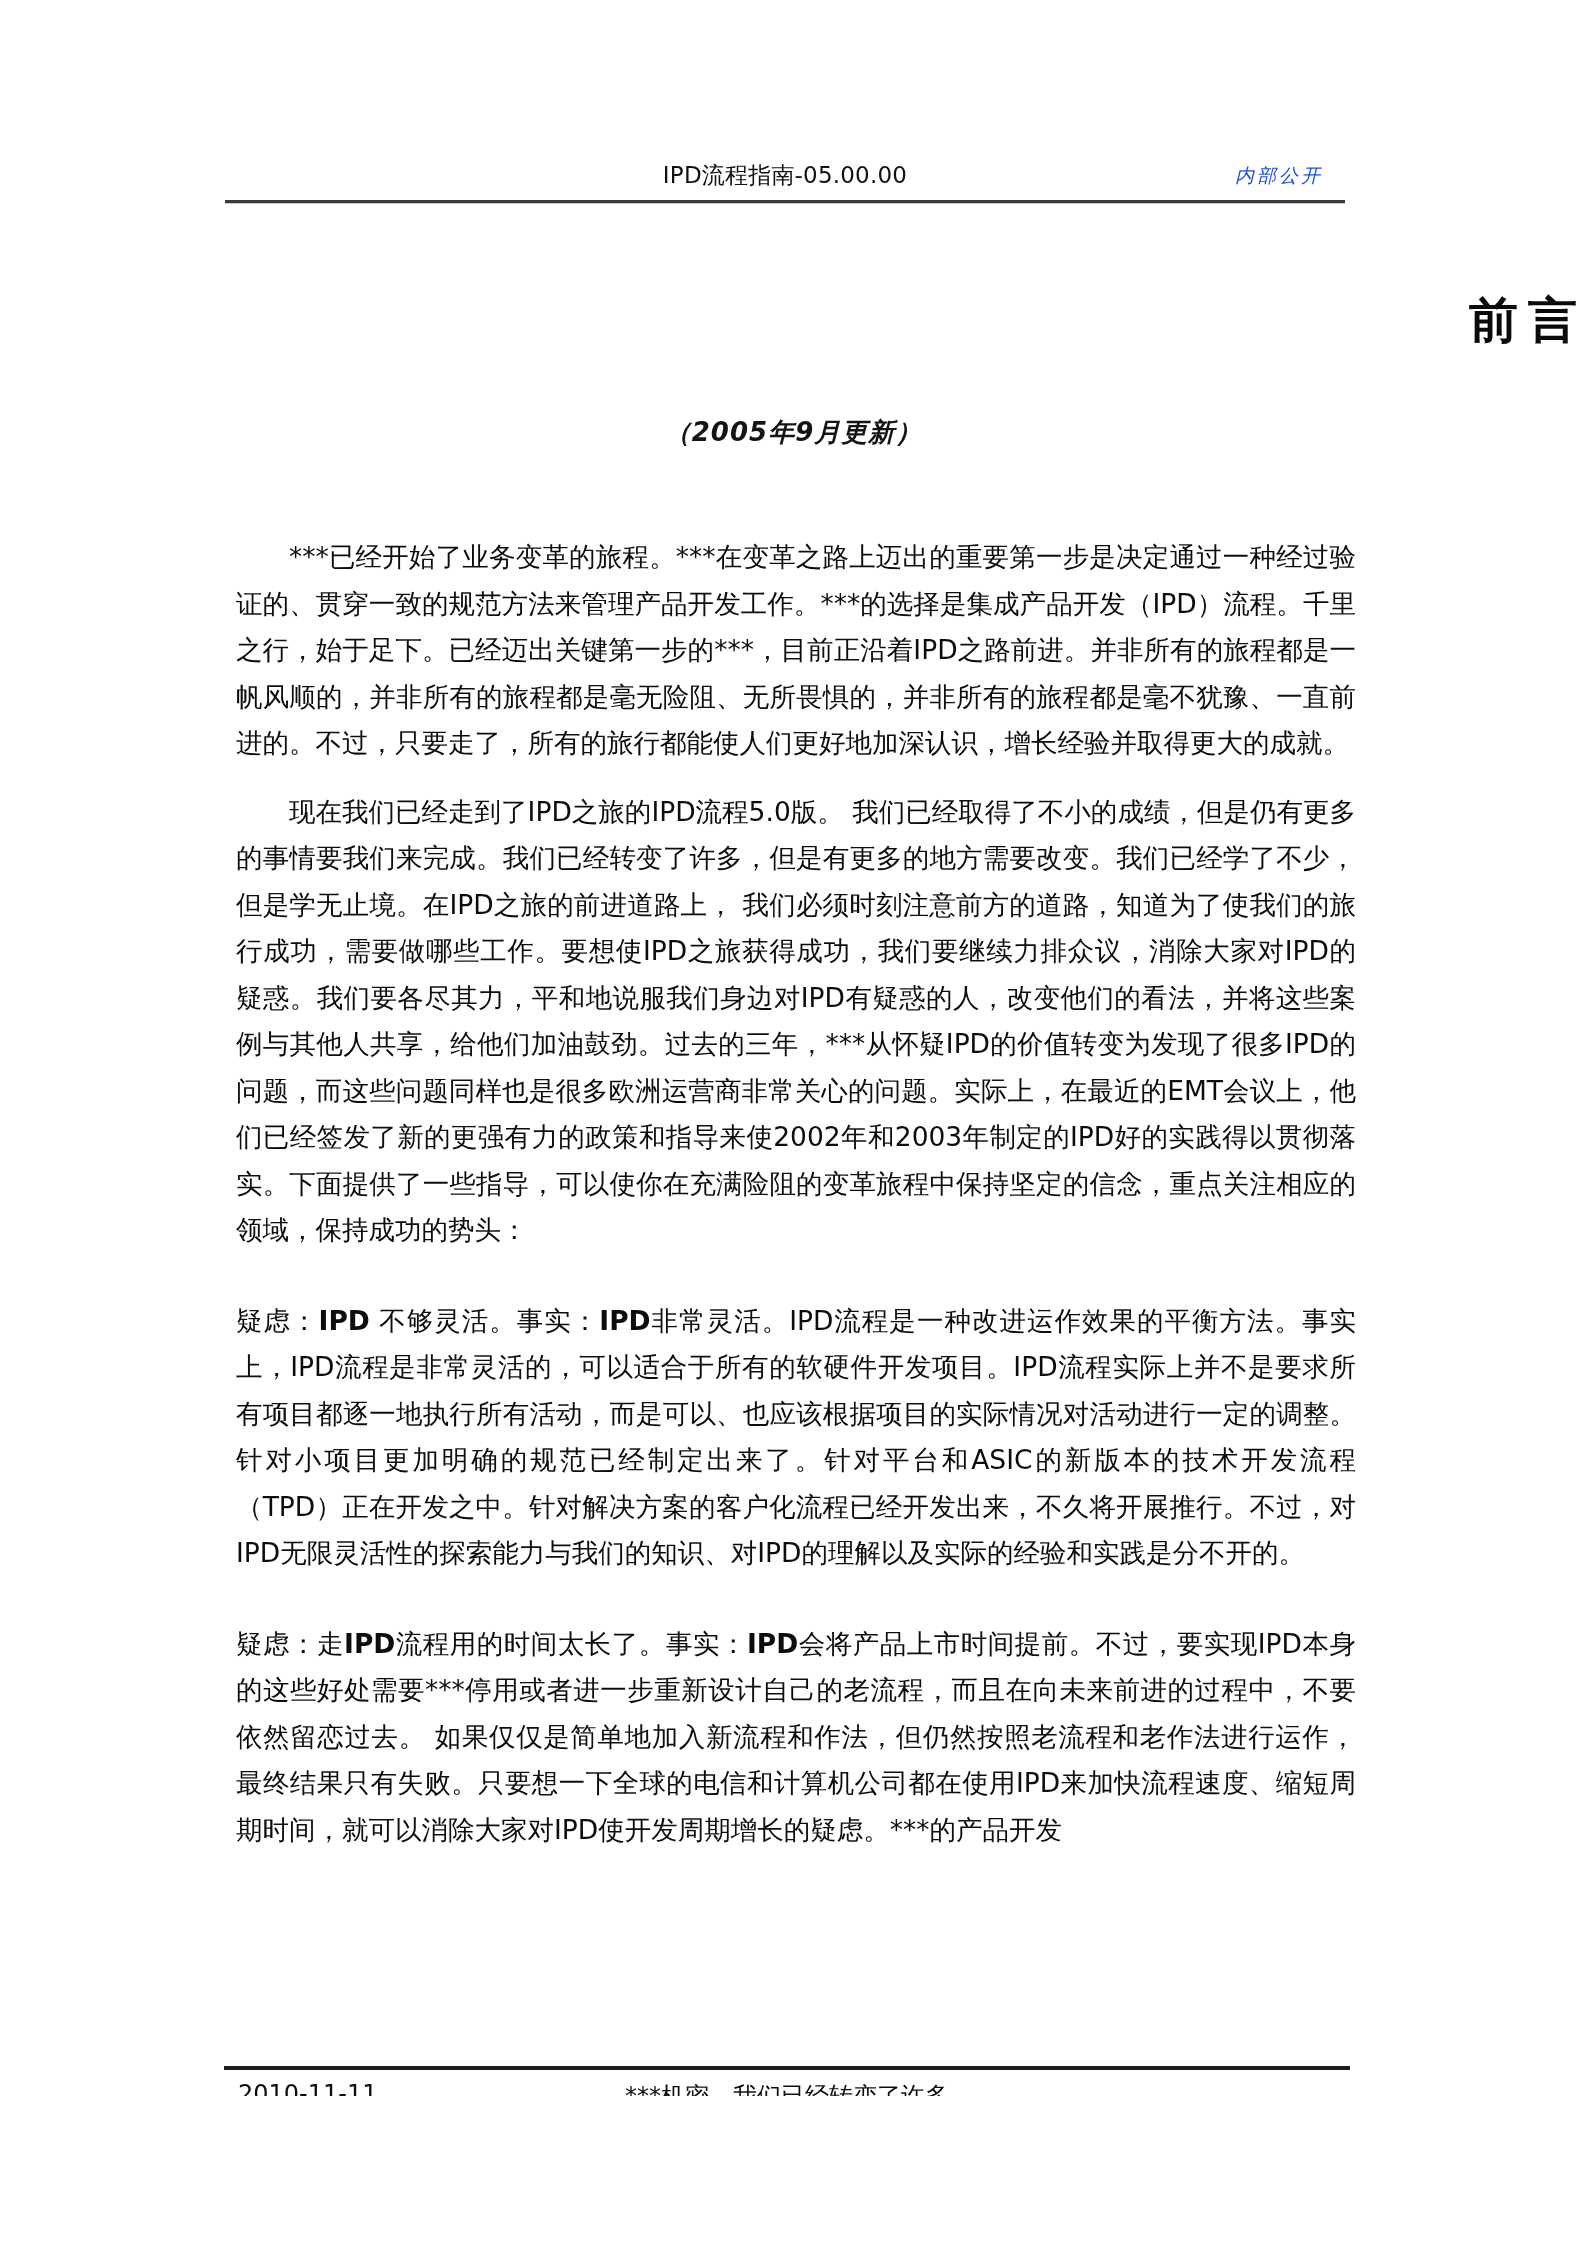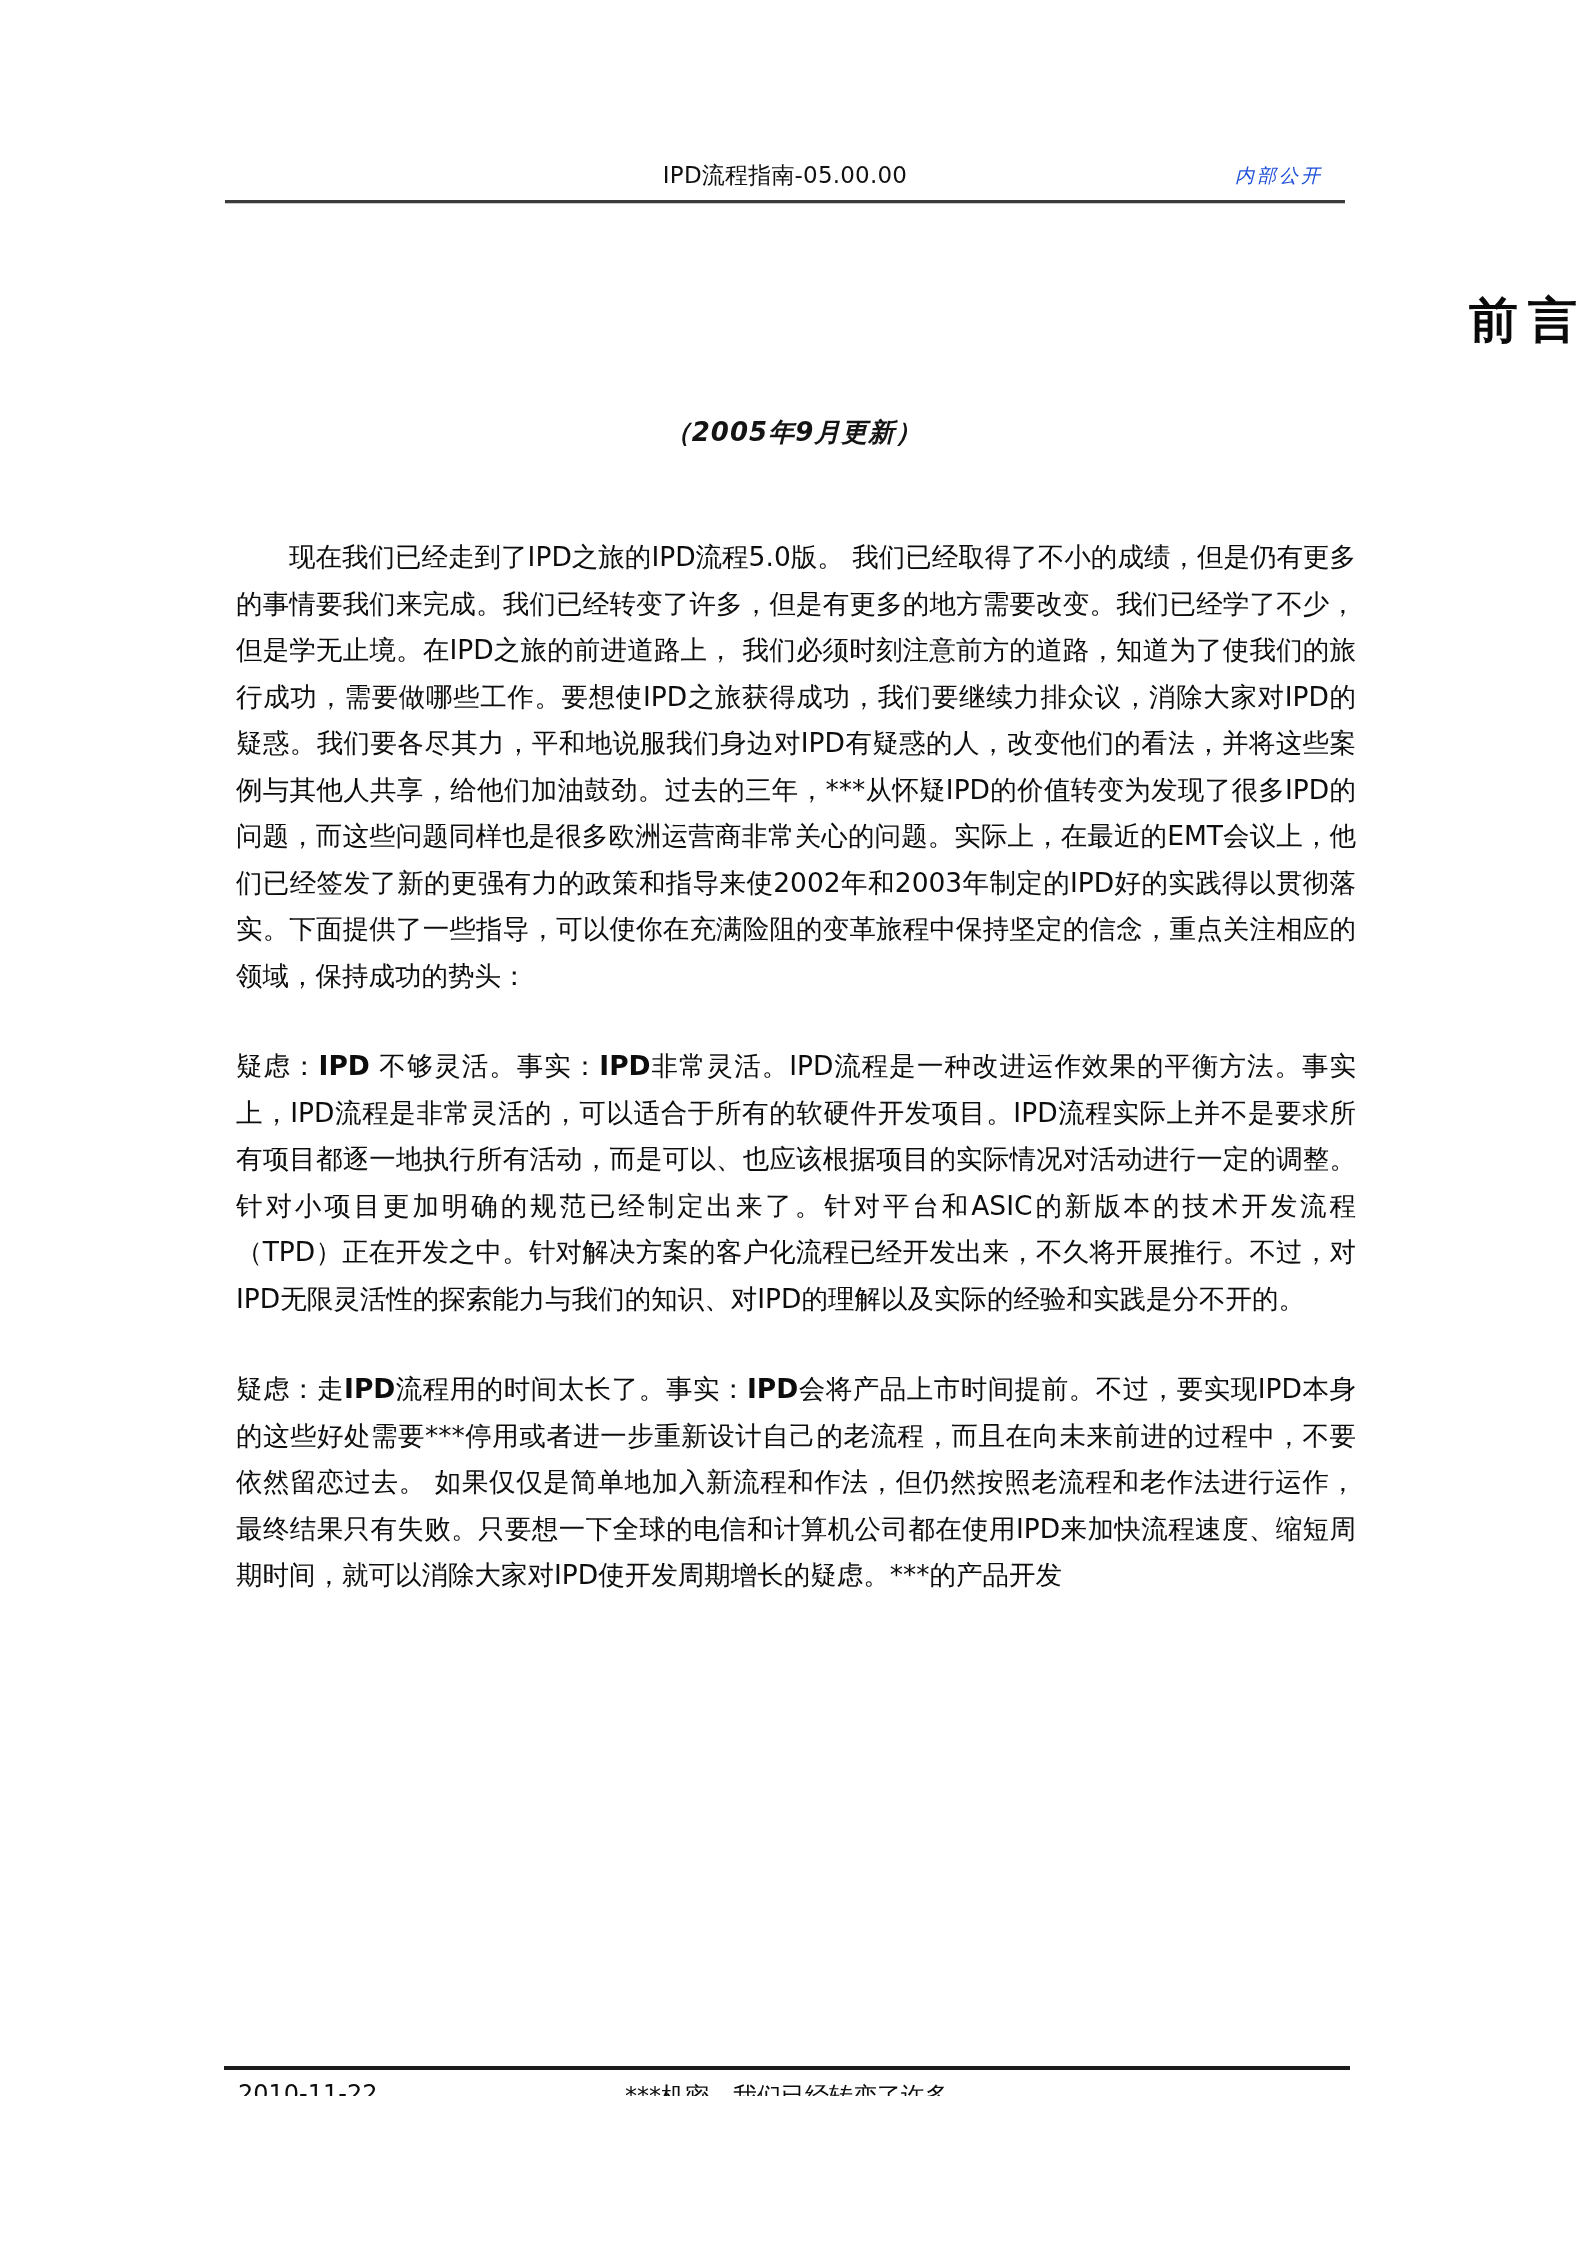--- a/index.html
+++ b/index.html
@@ -165,29 +165,30 @@
     <div class="hdr-right">内部公开</div>
   </div>
   <div class="hdr-rule"></div>
 
   <div class="doc-title">前言</div>
   <div class="doc-subtitle">（2005年9月更新）</div>
 
   <div class="body-col">
 
 
+    <p class="para">***已经开始了业务变革的旅程。***在变革之路上迈出的重要第一步是决定通过一种经过验证的、贯穿一致的规范方法来管理产品开发工作。***的选择是集成产品开发（IPD）流程。千里之行，始于足下。已经迈出关键第一步的***，目前正沿着IPD之路前进。并非所有的旅程都是一帆风顺的，并非所有的旅程都是毫无险阻、无所畏惧的，并非所有的旅程都是毫不犹豫、一直前进的。不过，只要走了，所有的旅行都能使人们更好地加深认识，增长经验并取得更大的成就。</p>
 
     <p class="para">现在我们已经走到了IPD之旅的IPD流程5.0版。 我们已经取得了不小的成绩，但是仍有更多的事情要我们来完成。我们已经转变了许多，但是有更多的地方需要改变。我们已经学了不少，但是学无止境。在IPD之旅的前进道路上， 我们必须时刻注意前方的道路，知道为了使我们的旅行成功，需要做哪些工作。要想使IPD之旅获得成功，我们要继续力排众议，消除大家对IPD的疑惑。我们要各尽其力，平和地说服我们身边对IPD有疑惑的人，改变他们的看法，并将这些案例与其他人共享，给他们加油鼓劲。过去的三年，***从怀疑IPD的价值转变为发现了很多IPD的问题，而这些问题同样也是很多欧洲运营商非常关心的问题。实际上，在最近的EMT会议上，他们已经签发了新的更强有力的政策和指导来使2002年和2003年制定的IPD好的实践得以贯彻落实。下面提供了一些指导，可以使你在充满险阻的变革旅程中保持坚定的信念，重点关注相应的领域，保持成功的势头：</p>
 
     <p class="para noindent gap-before"><span>疑虑：</span><span class="b">IPD</span><span> 不够灵活。事实：</span><span class="b">IPD</span><span>非常灵活。IPD流程是一种改进运作效果的平衡方法。事实上，IPD流程是非常灵活的，可以适合于所有的软硬件开发项目。IPD流程实际上并不是要求所有项目都逐一地执行所有活动，而是可以、也应该根据项目的实际情况对活动进行一定的调整。针对小项目更加明确的规范已经制定出来了。针对平台和ASIC的新版本的技术开发流程（TPD）正在开发之中。针对解决方案的客户化流程已经开发出来，不久将开展推行。不过，对IPD无限灵活性的探索能力与我们的知识、对IPD的理解以及实际的经验和实践是分不开的。</span></p>
 
     <p class="para noindent gap-before"><span>疑虑：走</span><span class="b">IPD</span><span>流程用的时间太长了。事实：</span><span class="b">IPD</span><span>会将产品上市时间提前。不过，要实现IPD本身的这些好处需要***停用或者进一步重新设计自己的老流程，而且在向未来前进的过程中，不要依然留恋过去。 如果仅仅是简单地加入新流程和作法，但仍然按照老流程和老作法进行运作，最终结果只有失败。只要想一下全球的电信和计算机公司都在使用IPD来加快流程速度、缩短周期时间，就可以消除大家对IPD使开发周期增长的疑虑。***的产品开发</span></p>
 
   </div>
 
   <div class="ftr-rule"></div>
   <div class="page-footer">
-    <div class="ftr-left">2010-11-22</div>
+    <div class="ftr-left">2010-11-11</div>
     <div class="ftr-center">***机密，我们已经转变了许多</div>
     <div class="ftr-right">第5页，共136页</div>
   </div>
 
 </div>
 
 </body></html>

